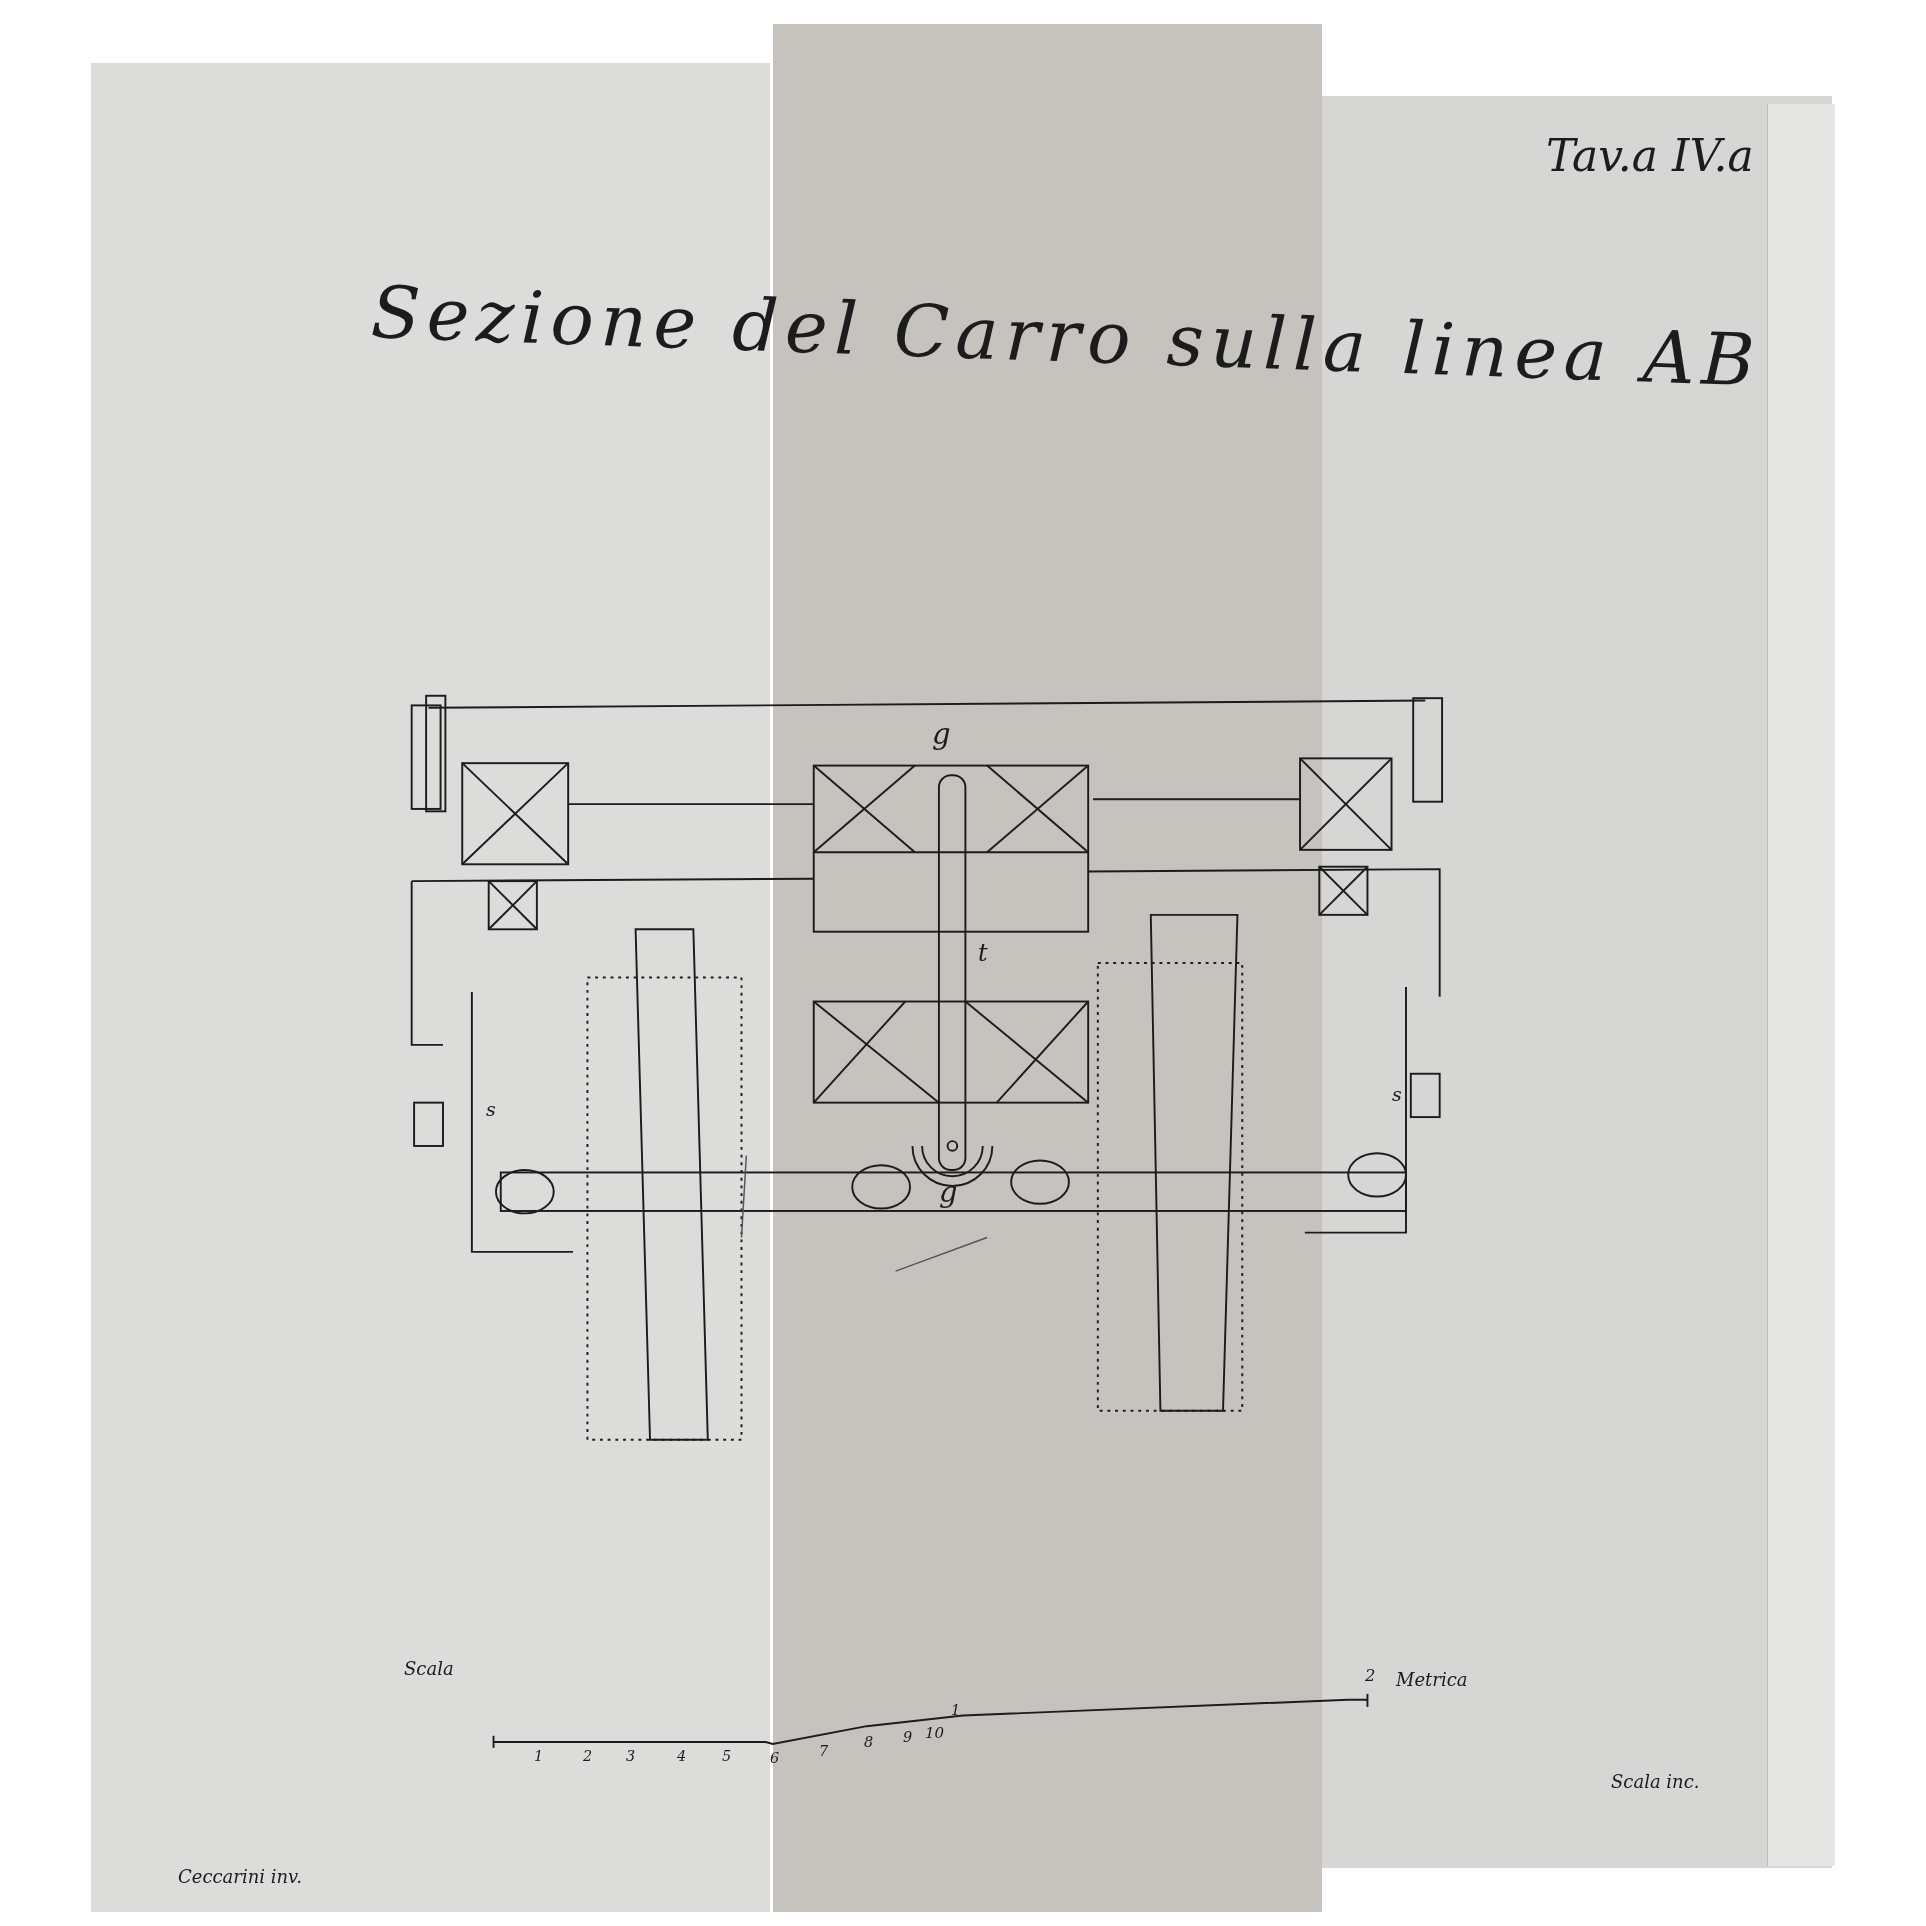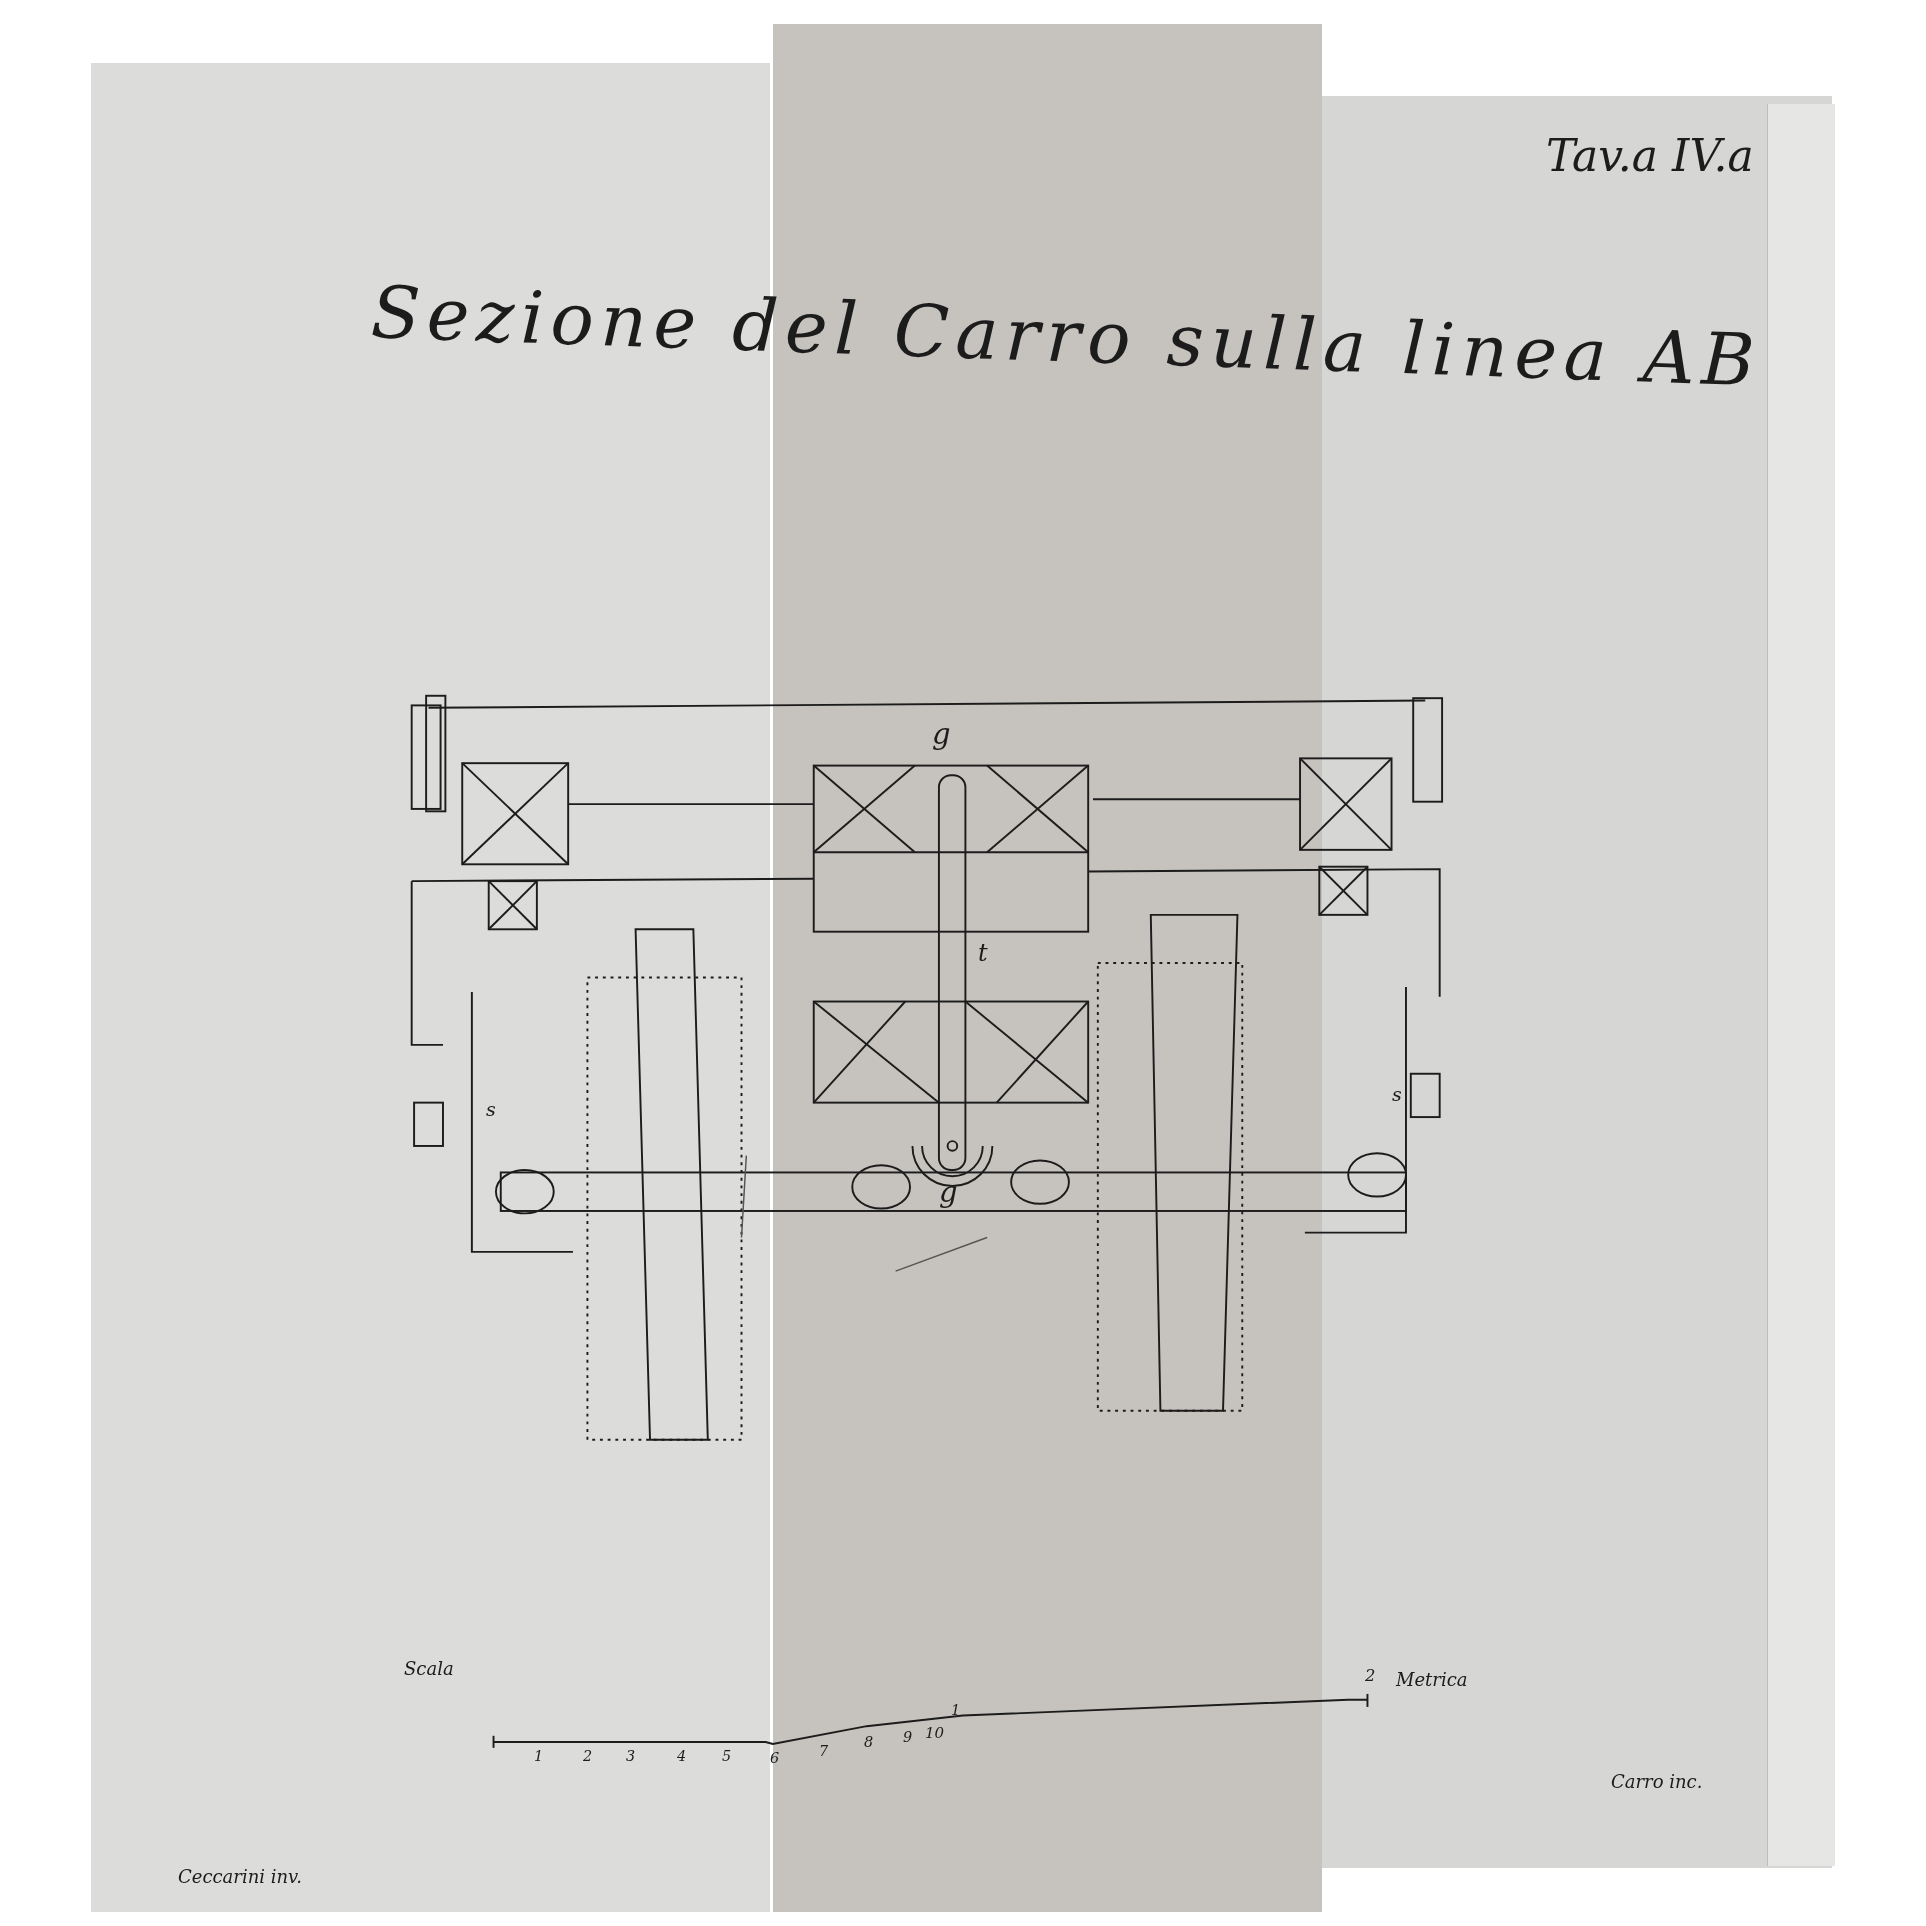--- a/index.html
+++ b/index.html
@@ -118,15 +118,15 @@
   <div class="txt" style="left:770px;top:1750px;font-size:14.4px;">6</div>
   <div class="txt" style="left:819px;top:1743px;font-size:14.4px;">7</div>
   <div class="txt" style="left:864px;top:1734px;font-size:14.4px;">8</div>
   <div class="txt" style="left:903px;top:1729px;font-size:14.4px;">9</div>
   <div class="txt" style="left:925px;top:1724px;font-size:15px;">10</div>
   <div class="txt" style="left:951px;top:1702px;font-size:14.4px;">1</div>
   <div class="txt" style="left:1365px;top:1666px;font-size:16.4px;">2</div>
   <div class="txt sig" style="left:1396px;top:1669px;">Metrica</div>
 
   <div class="txt sig" style="left:178px;top:1842px;margin-top:24px;">Ceccarini inv.</div>
-  <div class="txt sig" style="left:1611px;top:1771px;">Carro inc.</div>
+  <div class="txt sig" style="left:1611px;top:1771px;">Scala inc.</div>
 </div>
 
 
 </body></html>

